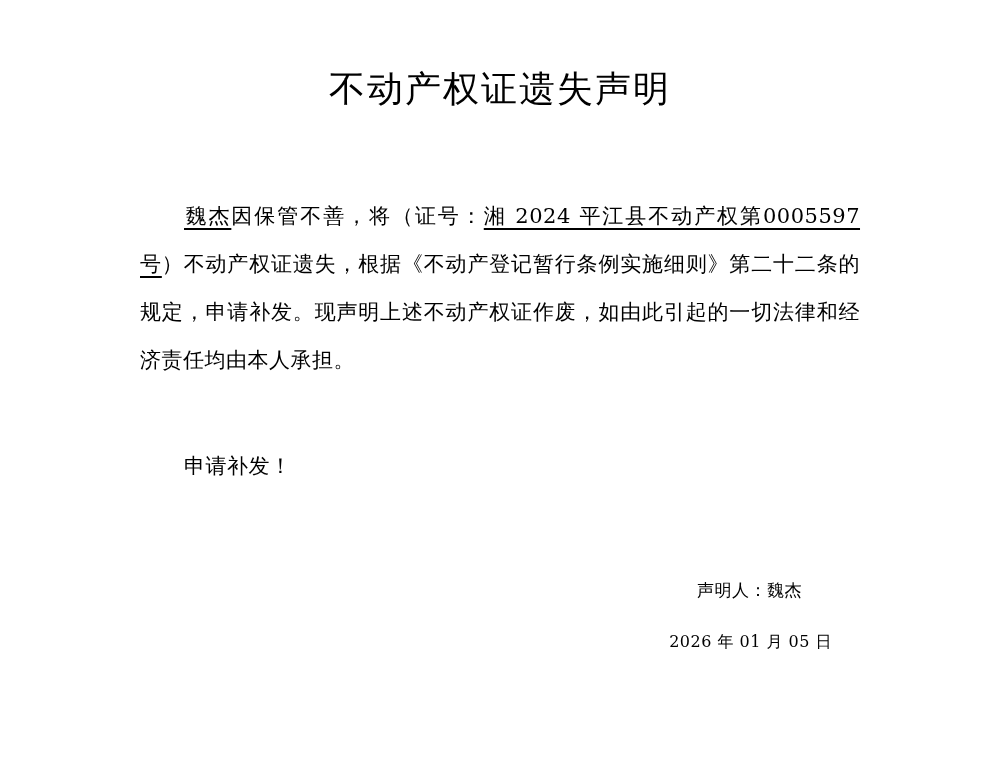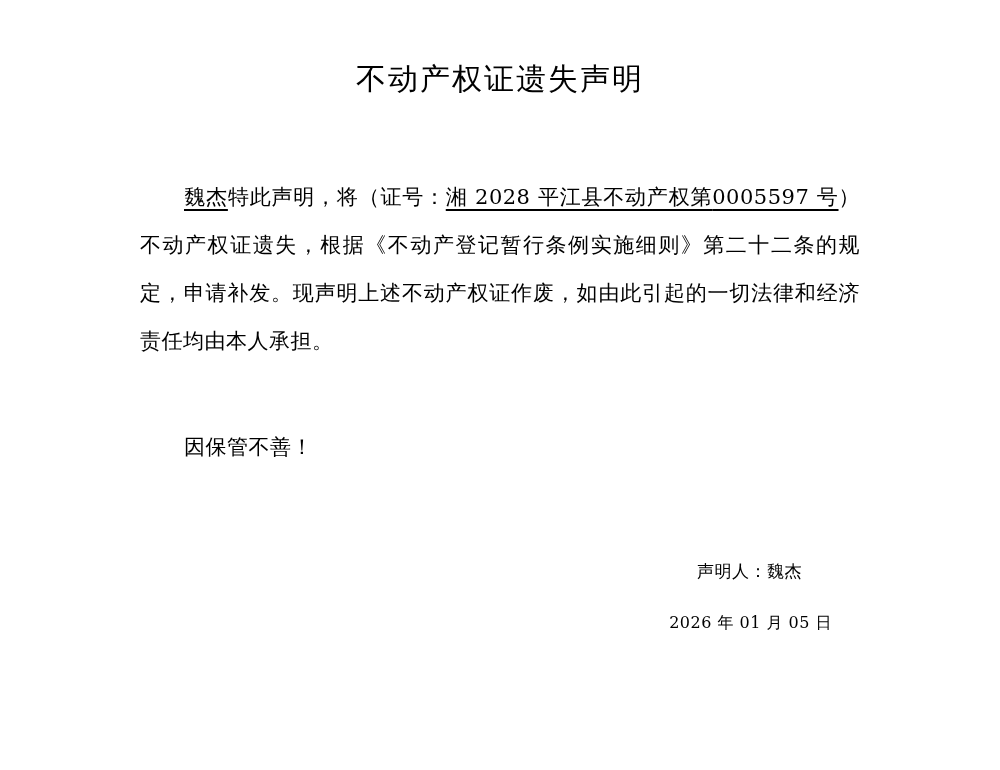--- a/index.html
+++ b/index.html
@@ -16,24 +16,24 @@
   }
   .page {
     position: relative;
     width: 1000px;
     height: 770px;
     background: #ffffff;
     box-sizing: border-box;
   }
   .doc-title {
     text-align: center;
-    font-size: 30px;
+    font-size: 36px;
     line-height: 1.2;
     letter-spacing: 2px;
-    margin: 8px;
+    margin: 14px;
     padding-top: 53px;
     font-weight: normal;
     font-family: "DejaVu Serif", "Liberation Serif", serif;
   }
   .body-block {
     margin: 0 auto;
     width: 720px;
     padding-top: 68px;
   }
   .para {
@@ -82,23 +82,23 @@
   }
 </style>
 </head>
 <body>
 
 <div class="page">
 
   <h1 class="doc-title">不动产权证遗失声明</h1>
 
   <div class="body-block">
-    <p class="para"><span class="indent"></span><span class="underline">魏杰</span><span>特此声明，将（证号：</span><span class="underline">湘 2028 平江县不动产权第</span><span class="underline">0005597 号</span><span>）不动产权证遗失，根据《不动产登记暂行条例实施细则》第二十二条的规定，申请补发。现声明上述不动产权证作废，如由此引起的一切法律和经济责任均由本人承担。</span></p>
+    <p class="para"><span class="indent"></span><span class="underline">魏杰</span><span>因保管不善，将（证号：</span><span class="underline">湘 2024 平江县不动产权第</span><span class="underline">0005597 号</span><span>）不动产权证遗失，根据《不动产登记暂行条例实施细则》第二十二条的规定，申请补发。现声明上述不动产权证作废，如由此引起的一切法律和经济责任均由本人承担。</span></p>
 
-    <p class="declare-line"><span class="indent"></span><span>因保管不善！</span></p>
+    <p class="declare-line"><span class="indent"></span><span>申请补发！</span></p>
   </div>
 
   <div class="sign-block">
     <p class="sign-line"><span>声明人：</span><span>魏杰</span></p>
     <p class="date-line">2026 年 01 月 05 日</p>
   </div>
 
 </div>
 
 </body></html>

